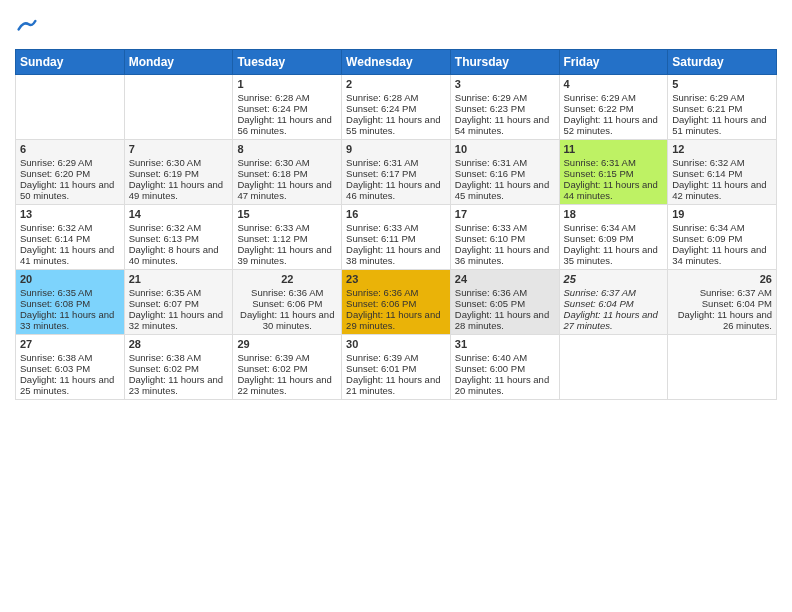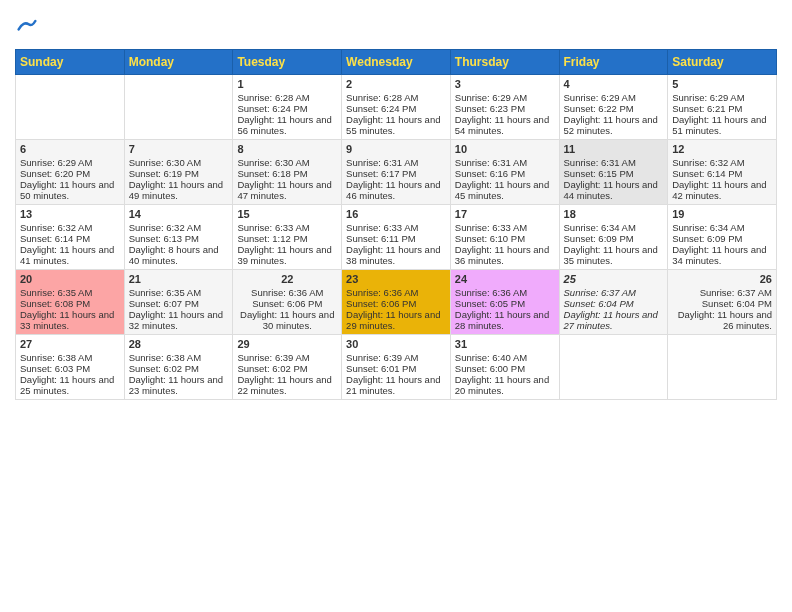--- a/index.html
+++ b/index.html
@@ -55,21 +55,21 @@
       color: #555;
       text-align: right;
     }
     .calendar {
       width: 100%;
       border-collapse: collapse;
       border: 1px solid #ccc;
     }
     .calendar th {
       background-color: #2471c8;
-      color: #fde047;
+      color: #ffffff;
       font-size: 12px;
       font-weight: bold;
       padding: 5px 4px;
       text-align: left;
       border: 1px solid #1a5faa;
     }
     .calendar td {
       vertical-align: top;
       font-size: 9.5px;
       color: #333;
@@ -189,21 +189,21 @@
             <div>Sunrise: 6:31 AM</div>
             <div>Sunset: 6:17 PM</div>
             <div>Daylight: 11 hours and 46 minutes.</div>
           </td>
           <td style="background: rgb(245, 245, 245);">
             <span class="day-number">10</span>
             <div>Sunrise: 6:31 AM</div>
             <div>Sunset: 6:16 PM</div>
             <div>Daylight: 11 hours and 45 minutes.</div>
           </td>
-          <td style="background: #e5e5e5;">
+          <td style="background: #bef264;">
             <span class="day-number">11</span>
             <div>Sunrise: 6:31 AM</div>
             <div>Sunset: 6:15 PM</div>
             <div>Daylight: 11 hours and 44 minutes.</div>
           </td>
           <td style="background: rgb(245, 245, 245);">
             <span class="day-number">12</span>
             <div>Sunrise: 6:32 AM</div>
             <div>Sunset: 6:14 PM</div>
             <div>Daylight: 11 hours and 42 minutes.</div>
@@ -247,21 +247,21 @@
             <div>Daylight: 11 hours and 35 minutes.</div>
           </td>
           <td>
             <span class="day-number">19</span>
             <div>Sunrise: 6:34 AM</div>
             <div>Sunset: 6:09 PM</div>
             <div>Daylight: 11 hours and 34 minutes.</div>
           </td>
         </tr>
         <tr>
-          <td style="background: #fca5a5;">
+          <td style="background: #7dd3fc;">
             <span class="day-number">20</span>
             <div>Sunrise: 6:35 AM</div>
             <div>Sunset: 6:08 PM</div>
             <div>Daylight: 11 hours and 33 minutes.</div>
           </td>
           <td style="background: rgb(245, 245, 245);">
             <span class="day-number">21</span>
             <div>Sunrise: 6:35 AM</div>
             <div>Sunset: 6:07 PM</div>
             <div>Daylight: 11 hours and 32 minutes.</div>
@@ -271,21 +271,21 @@
             <div>Sunrise: 6:36 AM</div>
             <div>Sunset: 6:06 PM</div>
             <div>Daylight: 11 hours and 30 minutes.</div>
           </td>
           <td style="background: #eab308;">
             <span class="day-number">23</span>
             <div>Sunrise: 6:36 AM</div>
             <div>Sunset: 6:06 PM</div>
             <div>Daylight: 11 hours and 29 minutes.</div>
           </td>
-          <td style="background: #f0abfc;">
+          <td style="background: #e5e5e5;">
             <span class="day-number">24</span>
             <div>Sunrise: 6:36 AM</div>
             <div>Sunset: 6:05 PM</div>
             <div>Daylight: 11 hours and 28 minutes.</div>
           </td>
           <td style="background: rgb(245, 245, 245); font-style: italic;">
             <span class="day-number">25</span>
             <div>Sunrise: 6:37 AM</div>
             <div>Sunset: 6:04 PM</div>
             <div>Daylight: 11 hours and 27 minutes.</div>

